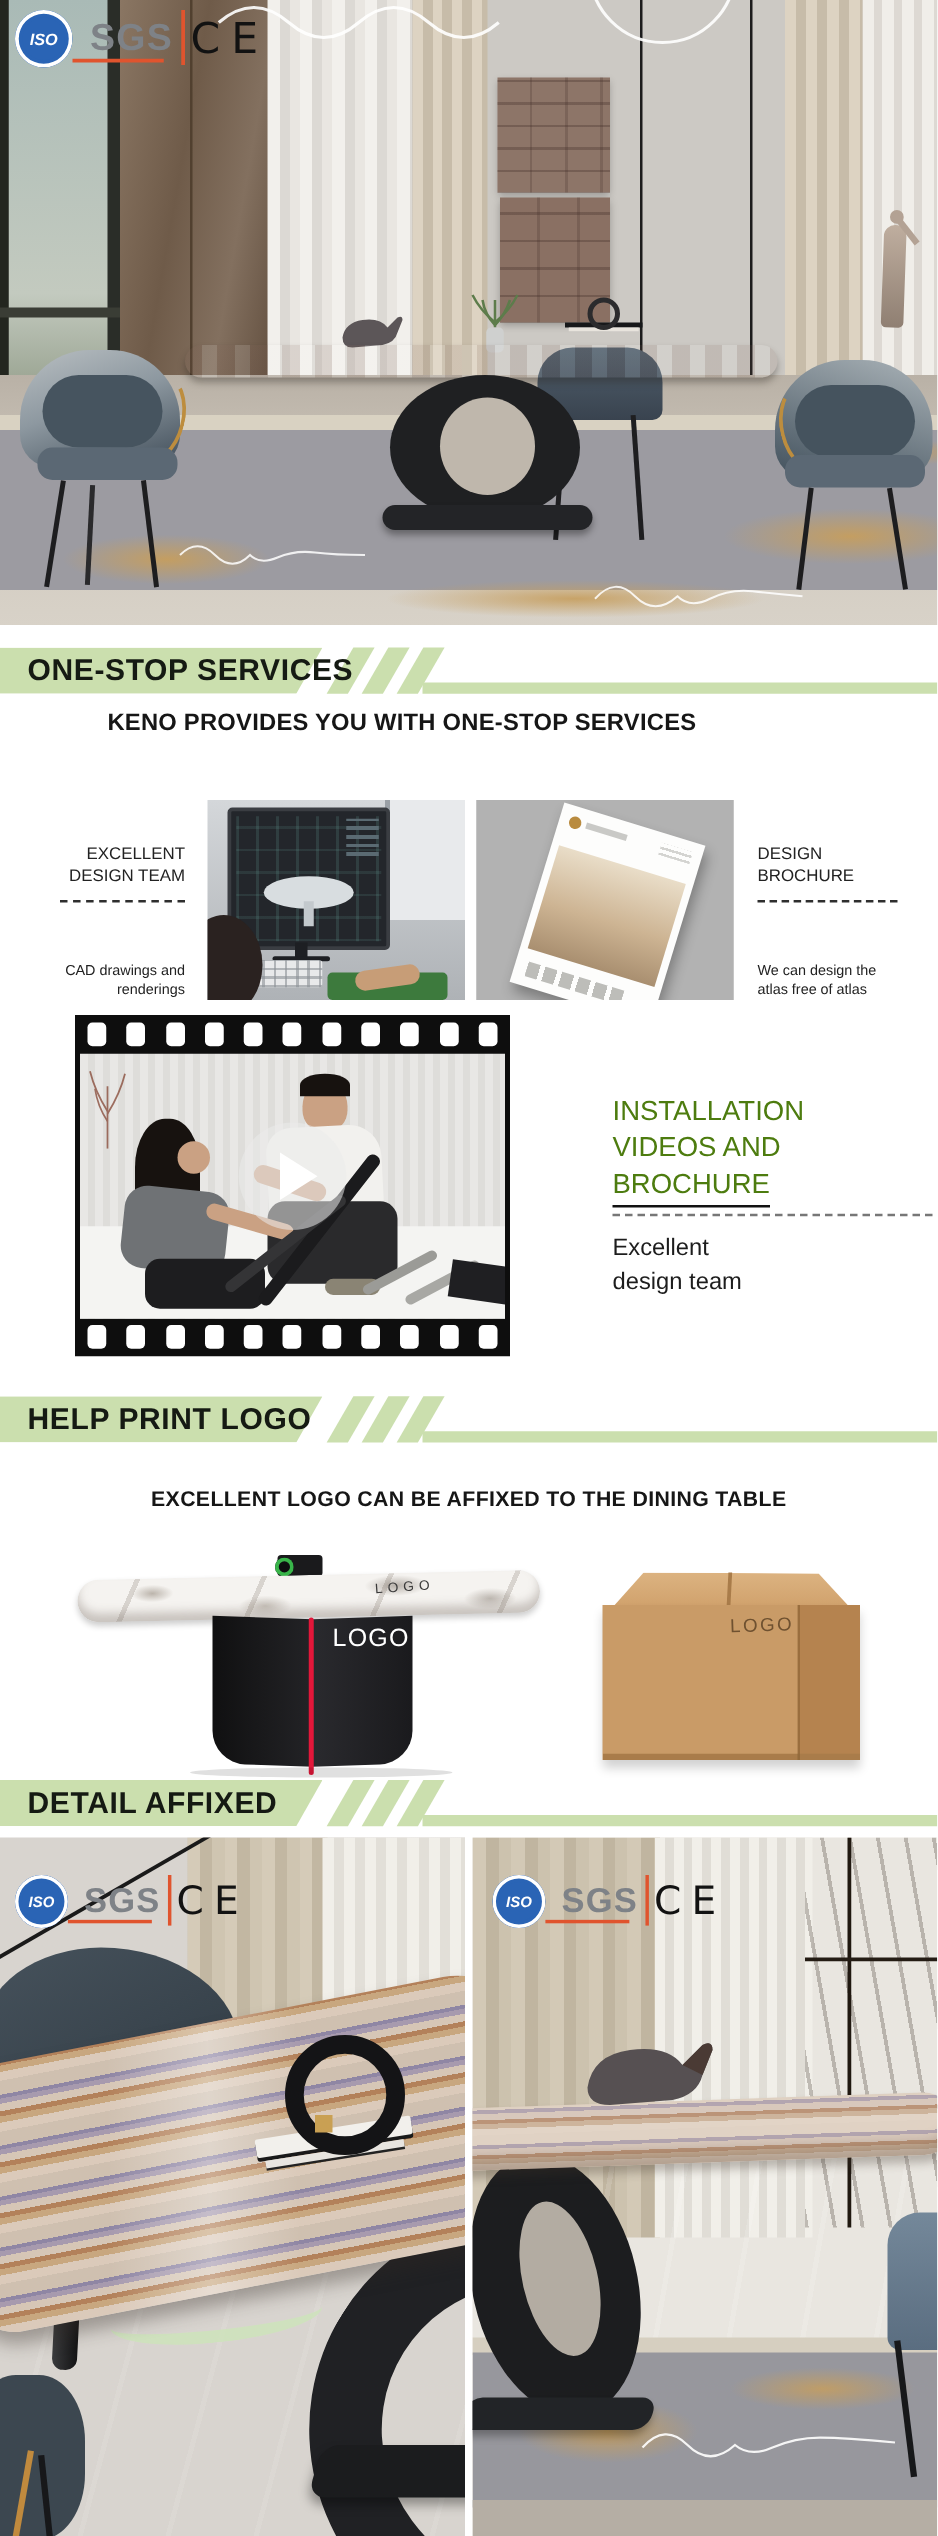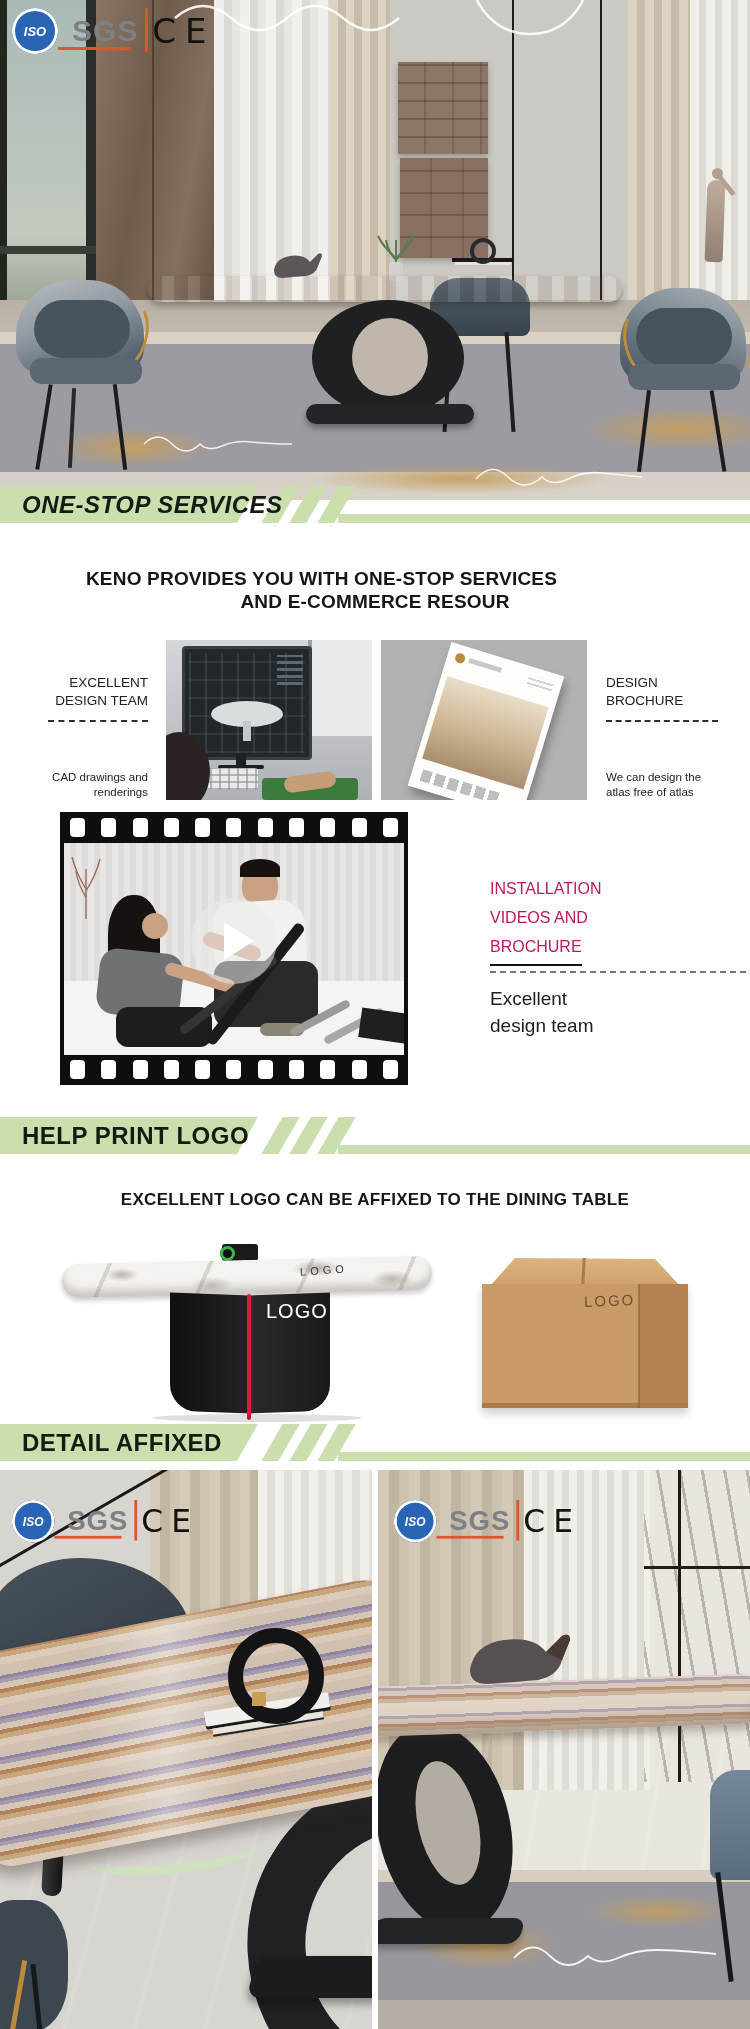--- a/index.html
+++ b/index.html
@@ -127,30 +127,29 @@
 
     <div class="certs" style="left:12px;top:8px;">
       <div class="iso">
           <span>ISO</span>
         </div>
       <div class="sgs"><span>SGS</span><span class="u"></span><span class="v"></span></div>
       <div class="ce"><span>CE</span></div>
     </div>
   </div>
 
-  <div class="banner" style="top:486px;font-style:italic;">
+  <div class="banner" style="top:518px;">
     <div class="bmain"></div>
     <div class="bstripe" style="left:272px;"></div>
     <div class="bstripe" style="left:300px;"></div>
     <div class="bstripe" style="left:328px;"></div>
     <div class="bthin"></div>
     <div class="btext">ONE-STOP  SERVICES</div>
   </div>
   <div class="abs" style="left:0;top:568px;width:643px;text-align:center;font-size:19px;font-weight:700;letter-spacing:.2px;">KENO PROVIDES YOU WITH ONE-STOP  SERVICES</div>
-  <div class="abs" style="left:0;top:591px;width:750px;text-align:center;font-size:19px;font-weight:700;letter-spacing:.2px;">AND E-COMMERCE RESOUR</div>
 
   <div class="abs" style="left:20px;top:674px;width:128px;text-align:right;">
     <div class="lbl-t"><span>EXCELLENT</span><br><span>DESIGN TEAM</span></div>
     <div class="dash" style="width:100px;margin:10px 0 8px auto;"></div>
     <div class="lbl-c"><span>CAD drawings and</span><br><span>renderings</span></div>
   </div>
 
   <div class="abs" style="left:166px;top:640px;width:206px;height:160px;overflow:hidden;background:linear-gradient(180deg,#d4d7da,#aeb2b6);">
     <div class="abs" style="left:142px;top:0;width:64px;height:96px;background:#e8eaec;border-left:4px solid #9aa0a6;"></div>
     <div class="abs" style="left:16px;top:6px;width:124px;height:108px;background:#23262b;border-radius:4px;border:3px solid #3a3d42;">
@@ -240,21 +239,21 @@
         <div class="hole"></div>
         <div class="hole"></div>
         <div class="hole"></div>
         <div class="hole"></div>
         <div class="hole"></div>
         <div class="hole"></div>
     </div>
   </div>
 
   <div class="abs" style="left:490px;top:874px;width:258px;">
-    <div style="font-size:16px;line-height:29px;color:#be185d;">
+    <div style="font-size:22px;line-height:29px;color:#4d7c0f;">
       <div>INSTALLATION</div>
       <div>VIDEOS AND</div>
       <div style="display:inline-block;border-bottom:2px solid #111;padding-bottom:3px;">BROCHURE</div>
     </div>
     <div style="border-top:2px dashed #777;margin-top:5px;width:256px;"></div>
     <div style="margin-top:12px;font-size:19px;line-height:27px;color:#1d1d1d;">
       <div>Excellent</div>
       <div>design team</div>
     </div>
   </div>

